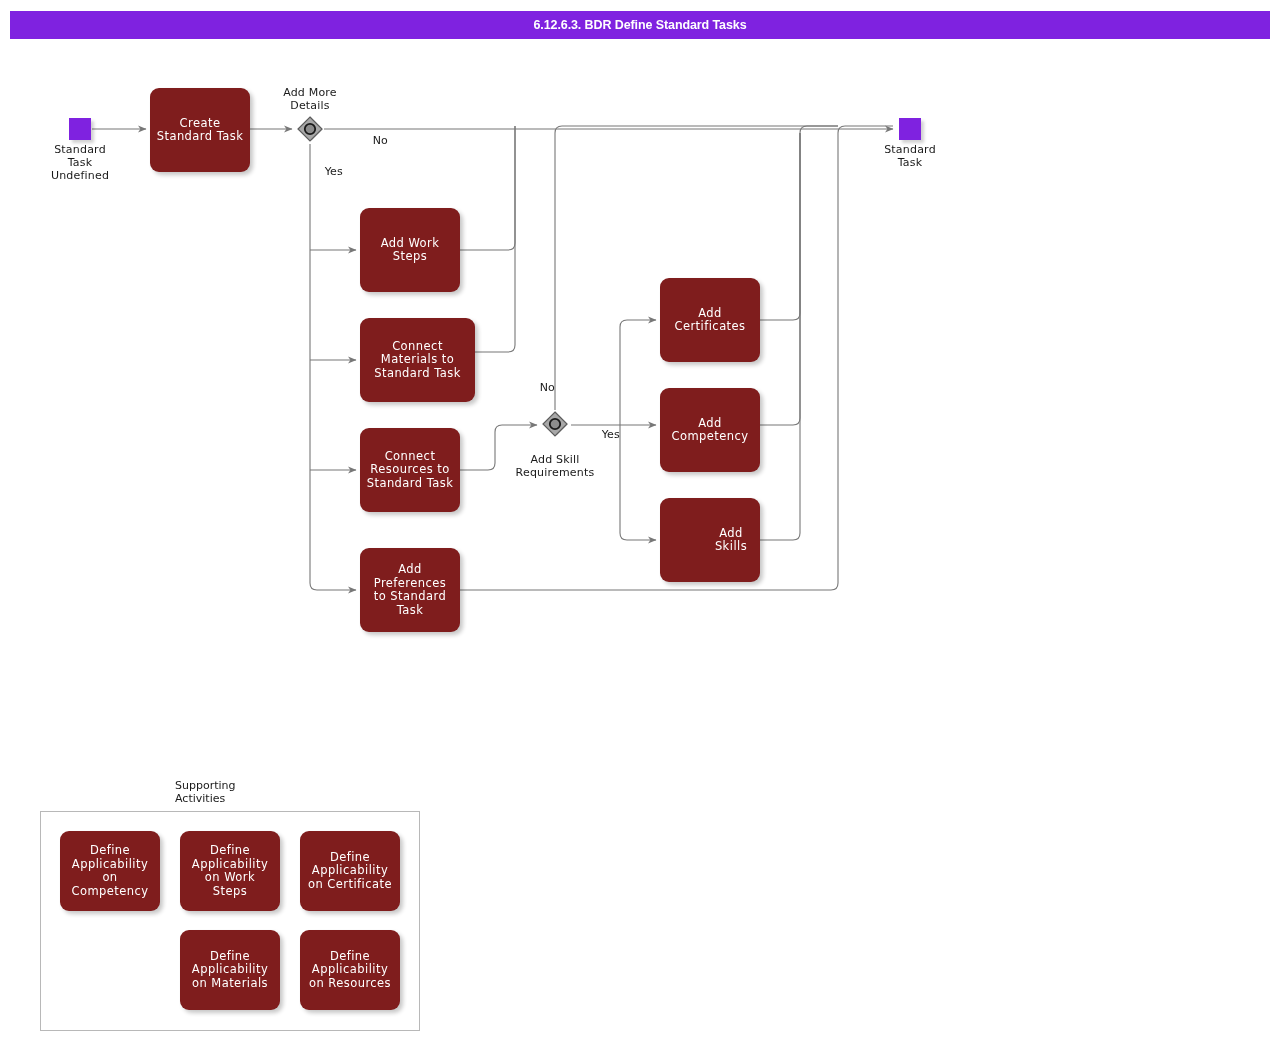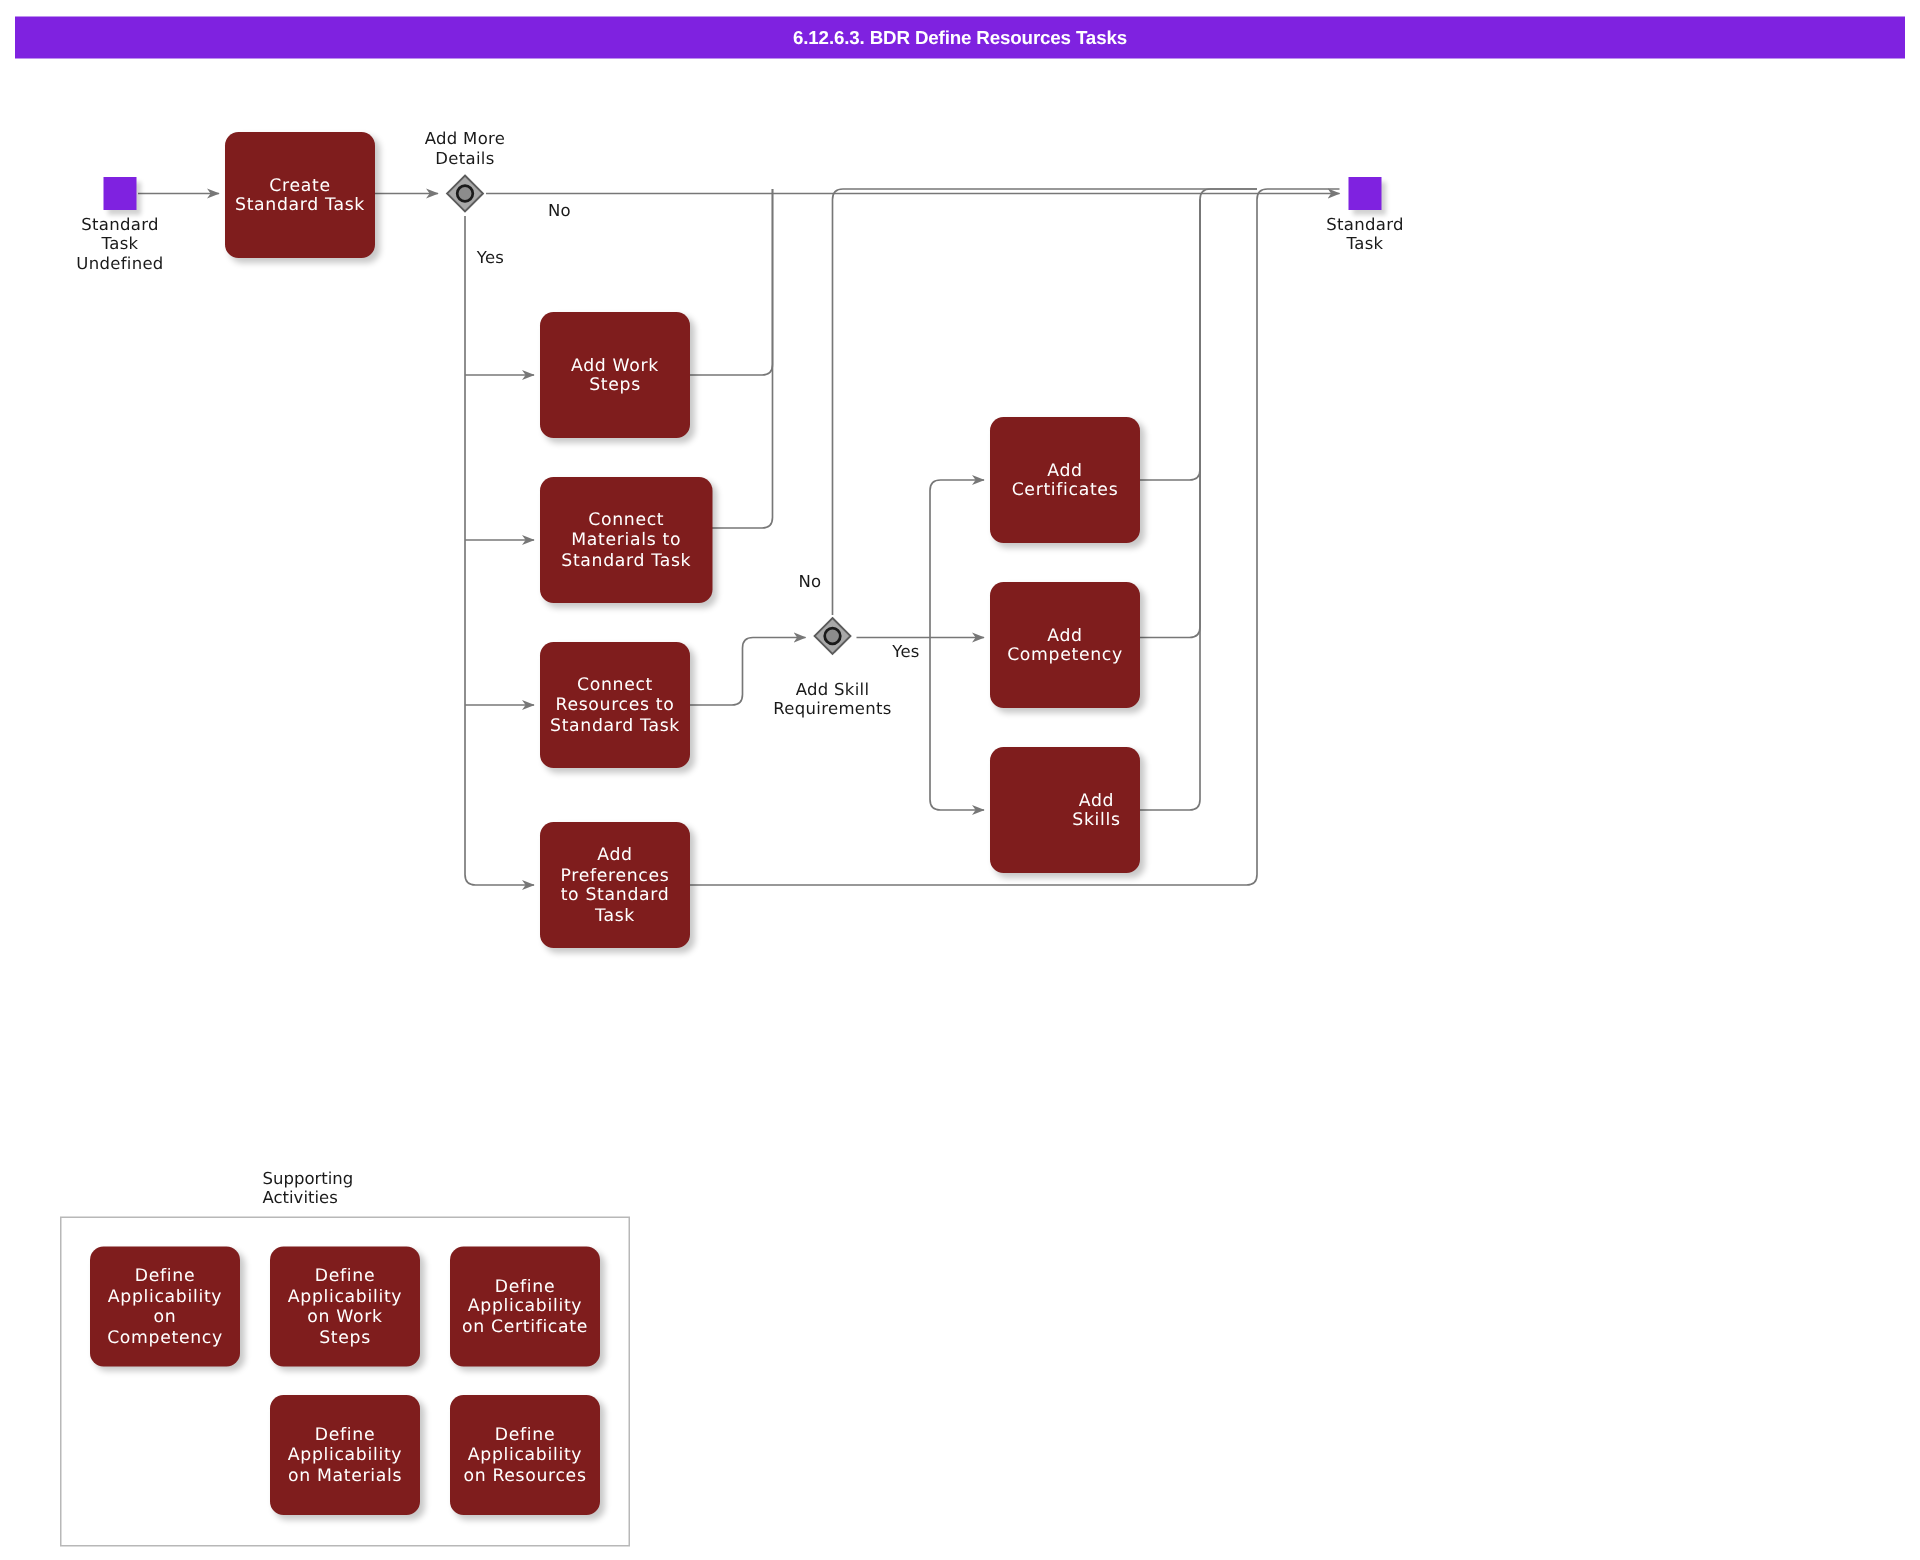--- a/index.html
+++ b/index.html
@@ -88,21 +88,21 @@
   
   .lbl {
     position: absolute;
     color: #1a1a1a;
     font-size: 11px;
     line-height: 13px;
     text-align: center;
     white-space: pre-line;
     letter-spacing: 0.2px;
   }
-  .lbl.left { text-align: center; }
+  .lbl.left { text-align: right; }
 
   
   .support-frame {
     position: absolute;
     left: 40px;
     top: 811px;
     width: 380px;
     height: 220px;
     border: 1px solid #b8b8b8;
     background: transparent;
@@ -118,21 +118,21 @@
     line-height: 13px;
     color: #1a1a1a;
     white-space: pre-line;
   }
 </style>
 </head>
 <body>
 
 <div id="canvas">
 
-  <div class="title-bar">6.12.6.3. BDR Define Resources Tasks</div>
+  <div class="title-bar">6.12.6.3. BDR Define Standard Tasks</div>
 
   <svg id="edges" viewBox="0 0 1280 1040" width="1280" height="1040">
     <defs>
       <marker id="arrow" markerWidth="9" markerHeight="8" refX="8" refY="4" orient="auto" markerUnits="userSpaceOnUse">
         <path d="M0,0.6 L8.5,4 L0,7.4 L2.4,4 Z" fill="#777777"></path>
       </marker>
     </defs>
     <g fill="none" stroke="#777777" stroke-width="1.1" stroke-linejoin="round" stroke-linecap="butt">
 
       <path d="M92,129 L146,129" marker-end="url(#arrow)"></path>

